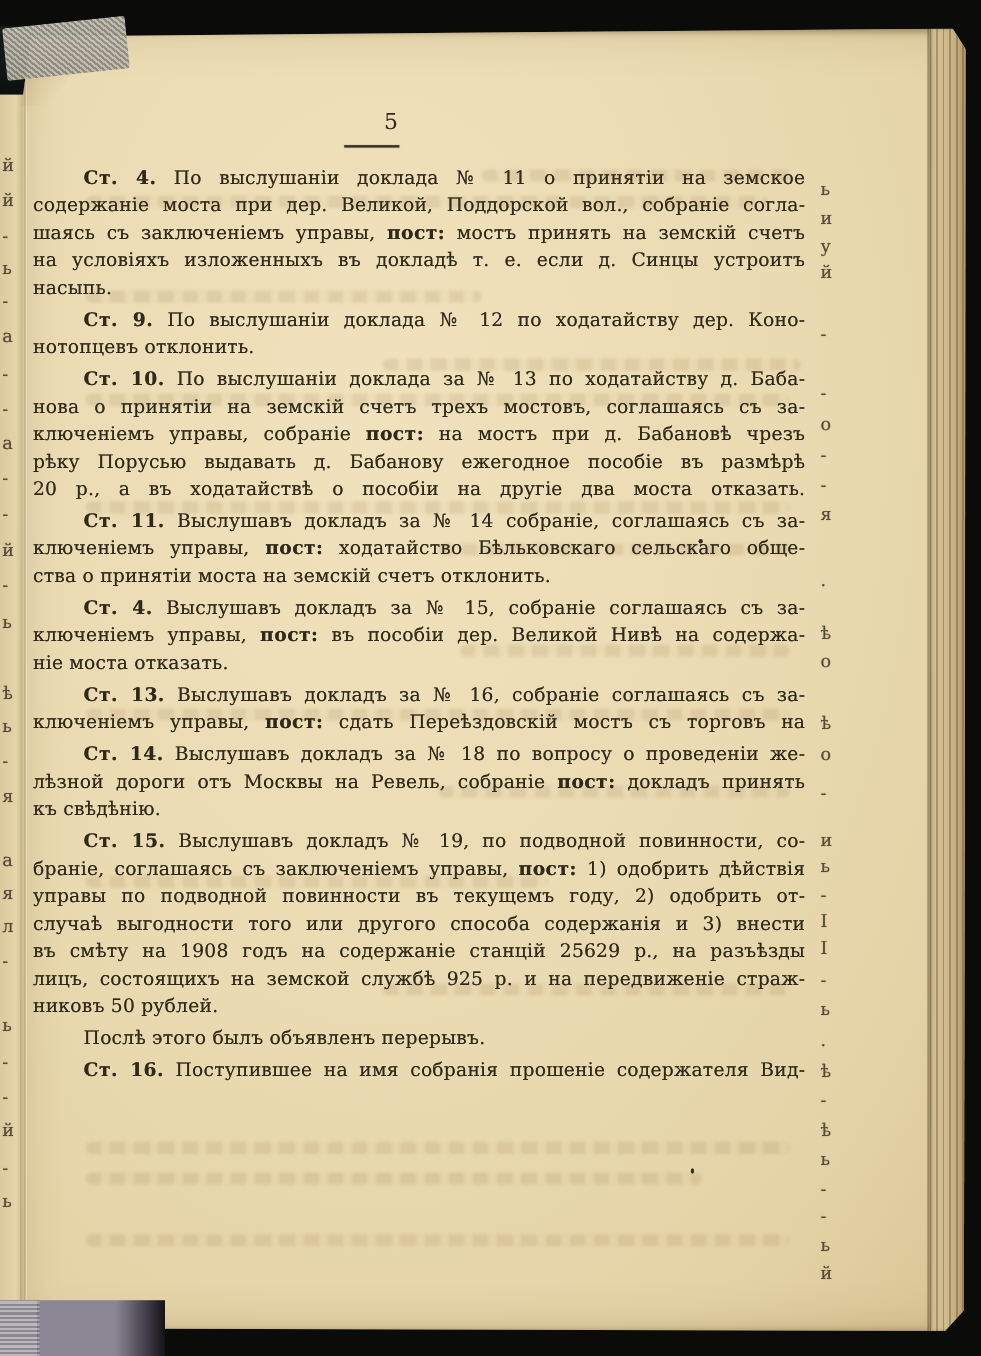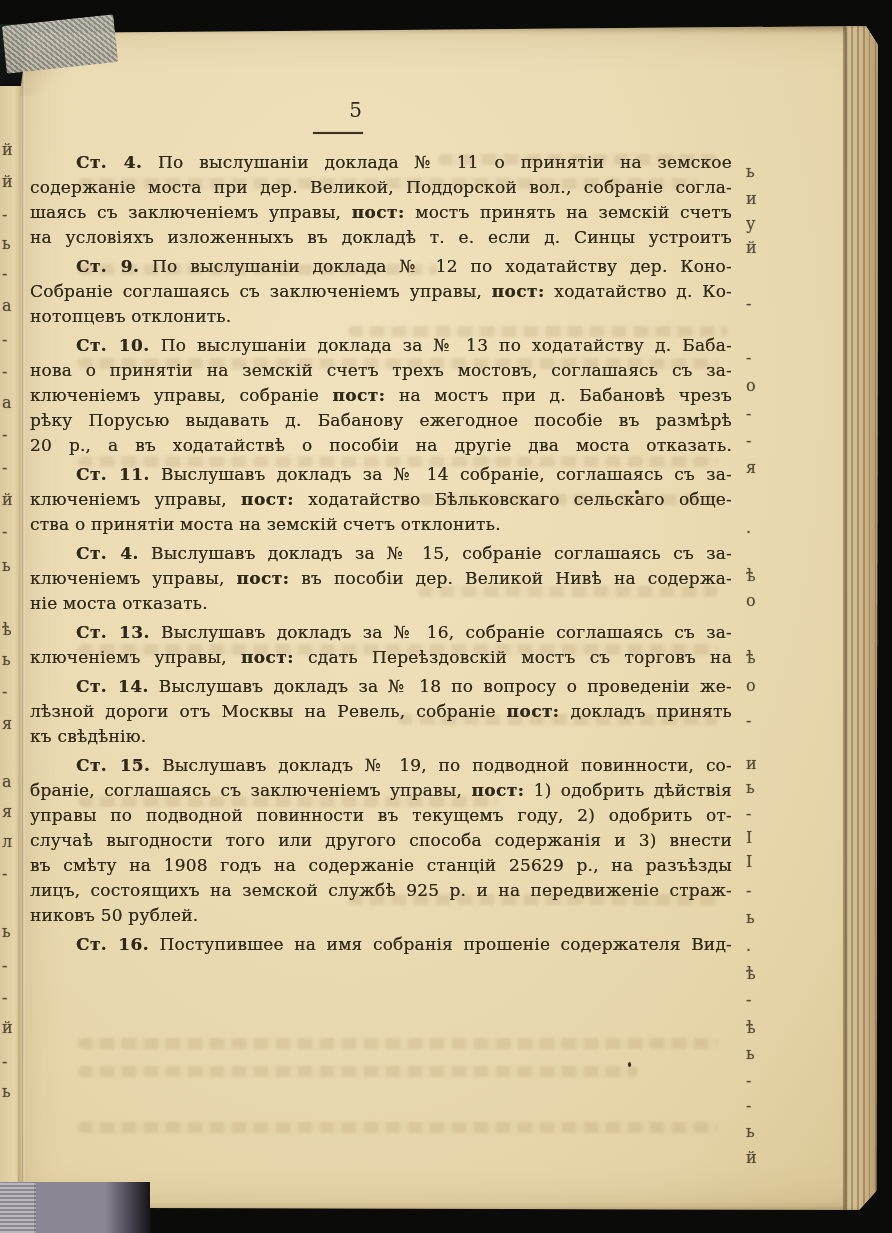--- a/index.html
+++ b/index.html
@@ -130,24 +130,24 @@
 
     <div class="speck" style="left:617px;top:464px;width:4px;height:4px;"></div>
     <div class="speck" style="left:610px;top:1036px;width:3px;height:5px;"></div>
 
     <div class="text-col" id="text-col">
         <div class="para">
           <div class="line first"><span class="b">Ст. 4.</span> По выслушаніи доклада № 11 о принятіи на земское</div>
           <div class="line">содержаніе моста при дер. Великой, Поддорской вол., собраніе согла-</div>
           <div class="line">шаясь съ заключеніемъ управы, <span class="b">пост:</span> мостъ принять на земскій счетъ</div>
           <div class="line">на условіяхъ изложенныхъ въ докладѣ т. е. если д. Синцы устроитъ</div>
+          <div class="line leftlast">насыпь.</div>
         </div>
         <div class="para">
           <div class="line first"><span class="b">Ст. 9.</span> По выслушаніи доклада № 12 по ходатайству дер. Коно-</div>
-          <div class="line">Собраніе соглашаясь съ заключеніемъ управы, <span class="b">пост:</span> ходатайство д. Ко-</div>
           <div class="line leftlast">нотопцевъ отклонить.</div>
         </div>
         <div class="para">
           <div class="line first"><span class="b">Ст. 10.</span> По выслушаніи доклада за № 13 по ходатайству д. Баба-</div>
           <div class="line">нова о принятіи на земскій счетъ трехъ мостовъ, соглашаясь съ за-</div>
           <div class="line">ключеніемъ управы, собраніе <span class="b">пост:</span> на мостъ при д. Бабановѣ чрезъ</div>
           <div class="line">рѣку Порусью выдавать д. Бабанову ежегодное пособіе въ размѣрѣ</div>
           <div class="line">20 р., а въ ходатайствѣ о пособіи на другіе два моста отказать.</div>
         </div>
         <div class="para">
@@ -170,20 +170,23 @@
           <div class="line leftlast">къ свѣдѣнію.</div>
         </div>
         <div class="para">
           <div class="line first"><span class="b">Ст. 15.</span> Выслушавъ докладъ № 19, по подводной повинности, со-</div>
           <div class="line">браніе, соглашаясь съ заключеніемъ управы, <span class="b">пост:</span> 1) одобрить дѣйствія</div>
           <div class="line">управы по подводной повинности въ текущемъ году, 2) одобрить от-</div>
           <div class="line">случаѣ выгодности того или другого способа содержанія и 3) внести</div>
           <div class="line">въ смѣту на 1908 годъ на содержаніе станцій 25629 р., на разъѣзды</div>
           <div class="line">лицъ, состоящихъ на земской службѣ 925 р. и на передвиженіе страж-</div>
           <div class="line leftlast">никовъ 50 рублей.</div>
+        </div>
+        <div class="para">
+          <div class="line first leftlast">Послѣ этого былъ объявленъ перерывъ.</div>
         </div>
         <div class="para">
           <div class="line first"><span class="b">Ст. 16.</span> Поступившее на имя собранія прошеніе содержателя Вид-</div>
         </div>
       </div>
 
     <div id="frags-right">
         <span class="frag" style="left: 728px; top: 136px;">ь</span>
         <span class="frag" style="left: 728px; top: 163px;">и</span>
         <span class="frag" style="left: 728px; top: 188px;">у</span>

